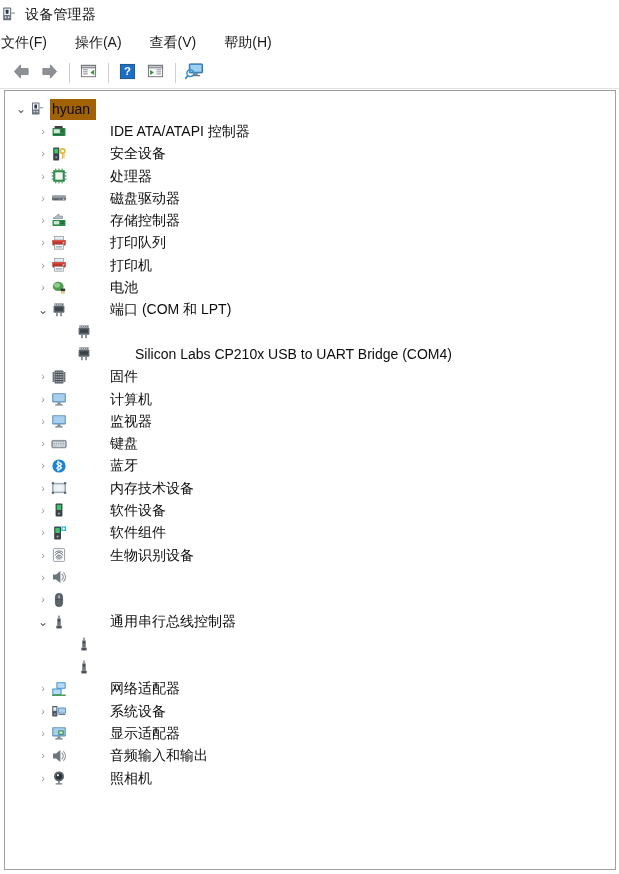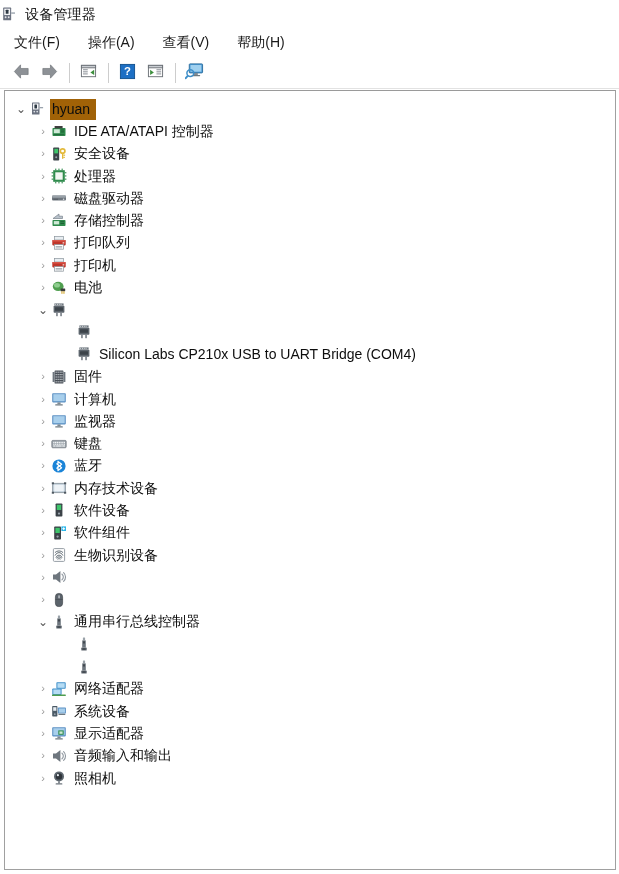--- a/index.html
+++ b/index.html
@@ -36,21 +36,20 @@
     font-size: 14px;
     color: #111;
     letter-spacing: 0.2px;
   }
 
   
   #menubar {
     height: 28px;
     display: flex;
     align-items: center;
-    padding-left: 13px;
     background: #ffffff;
   }
   #menubar .menu-item {
     font-size: 14px;
     color: #1a1a1a;
     margin-right: 26px;
     padding: 2px 1px;
     cursor: default;
     white-space: nowrap;
   }
@@ -121,20 +120,21 @@
     height: 16px;
     flex: 0 0 16px;
     margin-right: 7px;
     position: relative;
   }
   .label {
     font-size: 14px;
     color: #0d0d0d;
     line-height: 18px;
     padding: 1px 3px 2px 0;
+    margin-left: 36px;
   }
   .row.selected .label {
     background: #a16207;
     padding-left: 2px;
     padding-right: 6px;
     margin-left: -2px;
   }
 
   
   .lvl0 { padding-left: 8px; }
@@ -387,20 +387,21 @@
             <rect x="4.2" y="1.8" width="0.9" height="1.4" fill="#cfd4d8"></rect>
             <rect x="6" y="1.8" width="0.9" height="1.4" fill="#cfd4d8"></rect>
             <rect x="7.8" y="1.8" width="0.9" height="1.4" fill="#cfd4d8"></rect>
             <rect x="9.6" y="1.8" width="0.9" height="1.4" fill="#cfd4d8"></rect>
             <rect x="2.6" y="3.8" width="10.8" height="7" rx="0.8" fill="#5d656d"></rect>
             <rect x="4" y="5.2" width="8" height="3.6" rx="0.5" fill="#3c434a"></rect>
             <rect x="5.2" y="10.8" width="1.5" height="3.4" fill="#6e767e"></rect>
             <rect x="9.3" y="10.8" width="1.5" height="3.4" fill="#6e767e"></rect>
           </svg>
         </span>
+        <span class="label">端口 (COM 和 LPT)</span>
       </div>
       <div class="row lvl2">
         <span class="twisty none"></span>
         <span class="ico">
           <svg viewBox="0 0 16 16">
             <rect x="3.4" y="1.4" width="9.2" height="2.2" fill="#6e767e"></rect>
             <rect x="4.2" y="1.8" width="0.9" height="1.4" fill="#cfd4d8"></rect>
             <rect x="6" y="1.8" width="0.9" height="1.4" fill="#cfd4d8"></rect>
             <rect x="7.8" y="1.8" width="0.9" height="1.4" fill="#cfd4d8"></rect>
             <rect x="9.6" y="1.8" width="0.9" height="1.4" fill="#cfd4d8"></rect>

